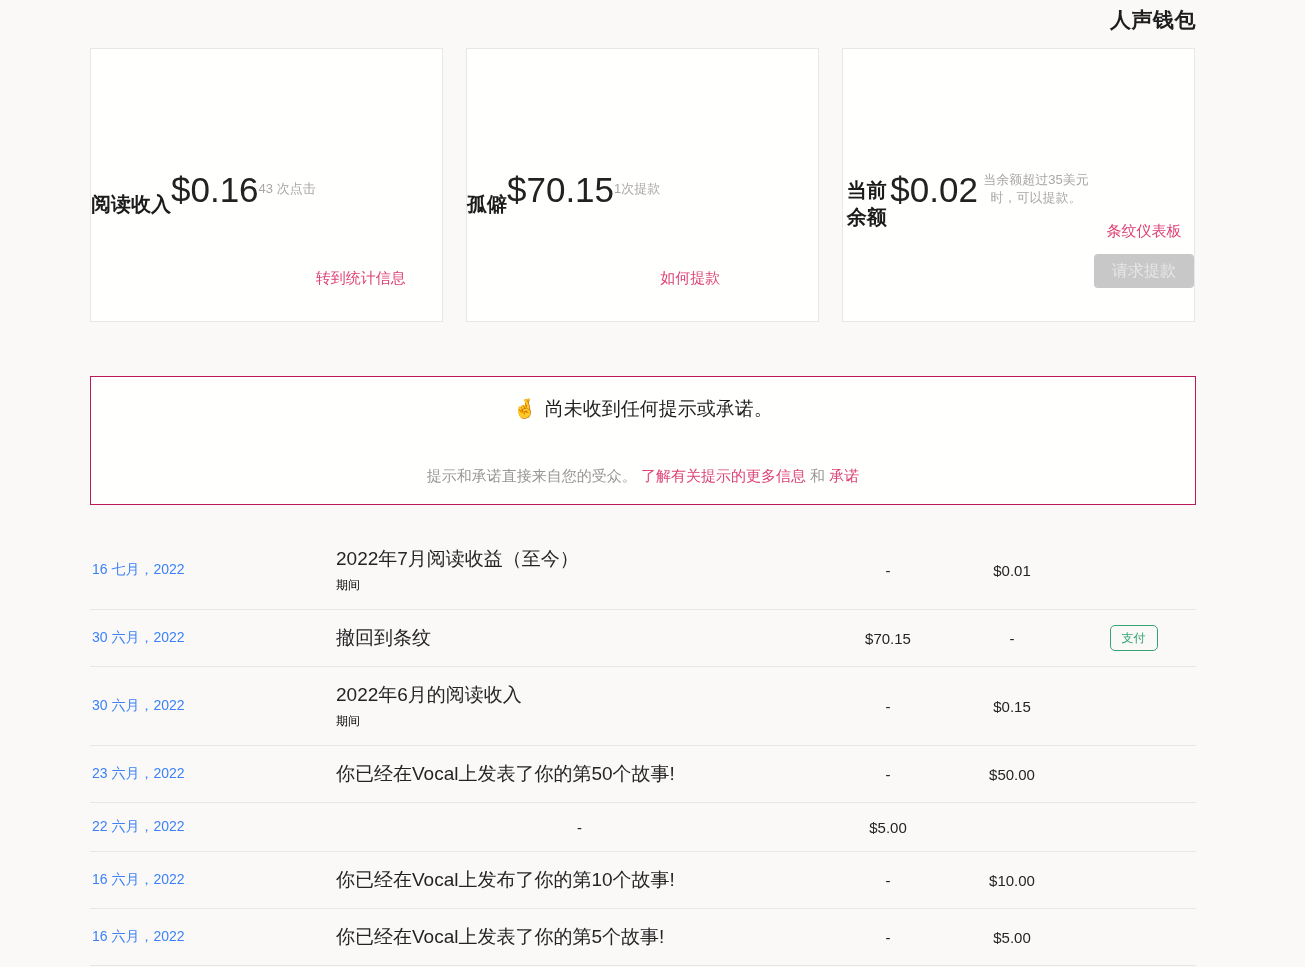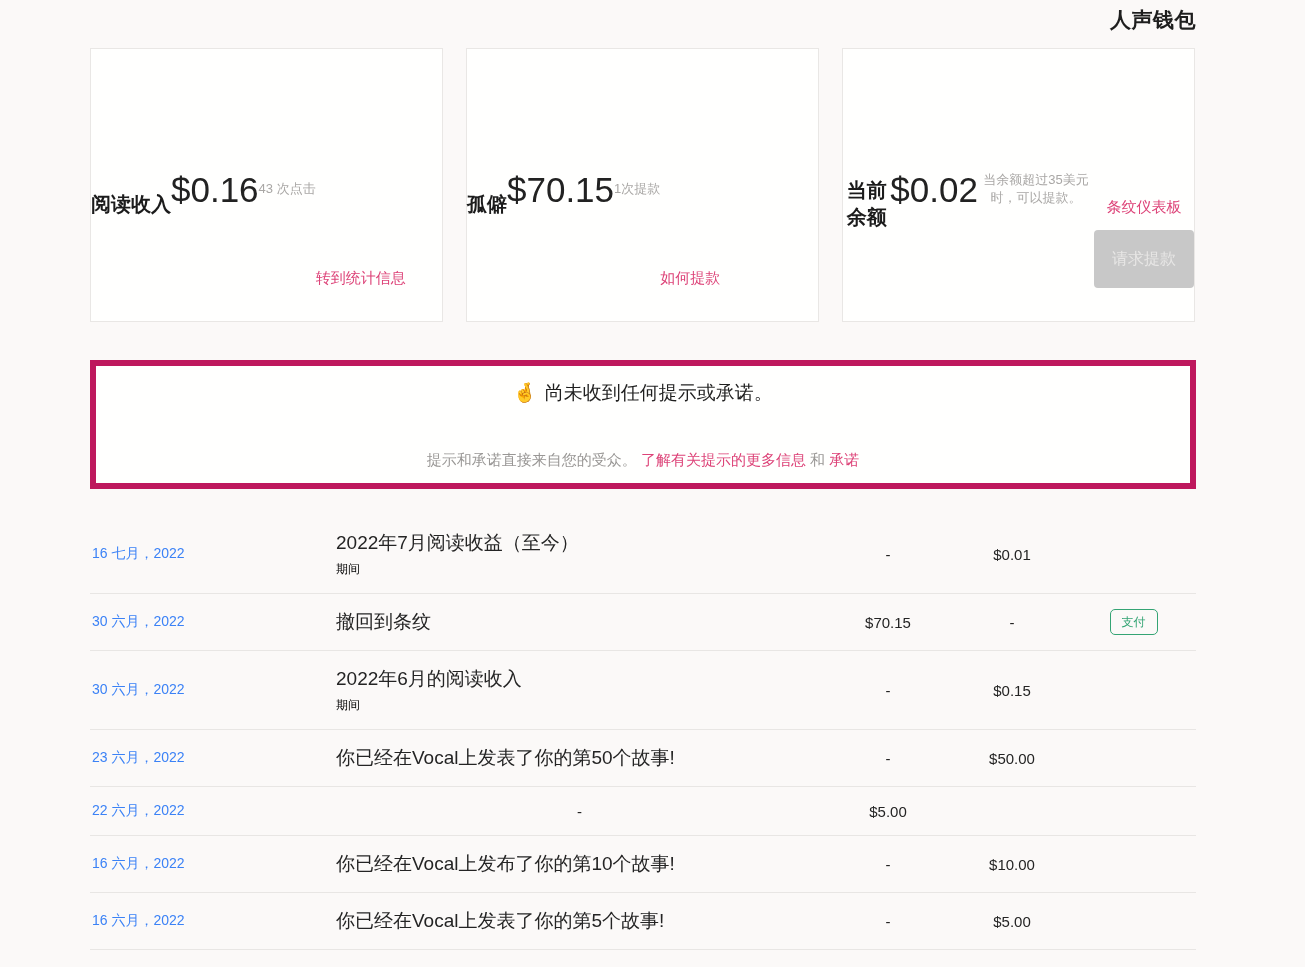--- a/index.html
+++ b/index.html
@@ -24,29 +24,29 @@
     border: 1px solid #e9e7e5;
     display: flex; flex-direction: row; align-items: center; text-align: center;
   }
   .card-title { margin-top: 38px; font-size: 20px; font-weight: bold; color: #1b1b1b; }
   .card-amount { margin-top: 9px; font-size: 35px; font-weight: 400; color: #222; }
   .card-sub { margin-top: 7px; font-size: 13px; color: #a9a7a5; }
   .card-footer { margin-top: auto; margin-bottom: 33px; display: flex; flex-direction: column; align-items: center; }
   a.pink-link { color: #dd4378; text-decoration: none; font-size: 15px; cursor: pointer; }
   .stripe-link { margin-bottom: 13px; }
   .request-btn {
-    width: 100px; height: 58px; background: #c8c8c8; color: #e7e6e5;
+    width: 100px; height: 34px; background: #c8c8c8; color: #e7e6e5;
     border: none; border-radius: 4px; font-size: 16px; cursor: default;
     font-family: inherit;
   }
 
   
   .banner {
-    margin-top: 38px; height: 129px; background: #fffffe;
-    border: 6px solid #be185d;
+    margin-top: 54px; height: 129px; background: #fffffe;
+    border: 1px solid #be185d;
     display: flex; flex-direction: column; align-items: center; justify-content: center;
     text-align: center;
     gap: 28px;
   }
   .banner-heading { font-size: 19px; color: #1f1f1f; }
   .banner-heading .emoji { margin-right: 8px; }
   .banner-sub { margin-top: 17px; font-size: 15px; color: #999795; }
   .banner-sub a.pink-link { font-size: 15px; }
 
   

